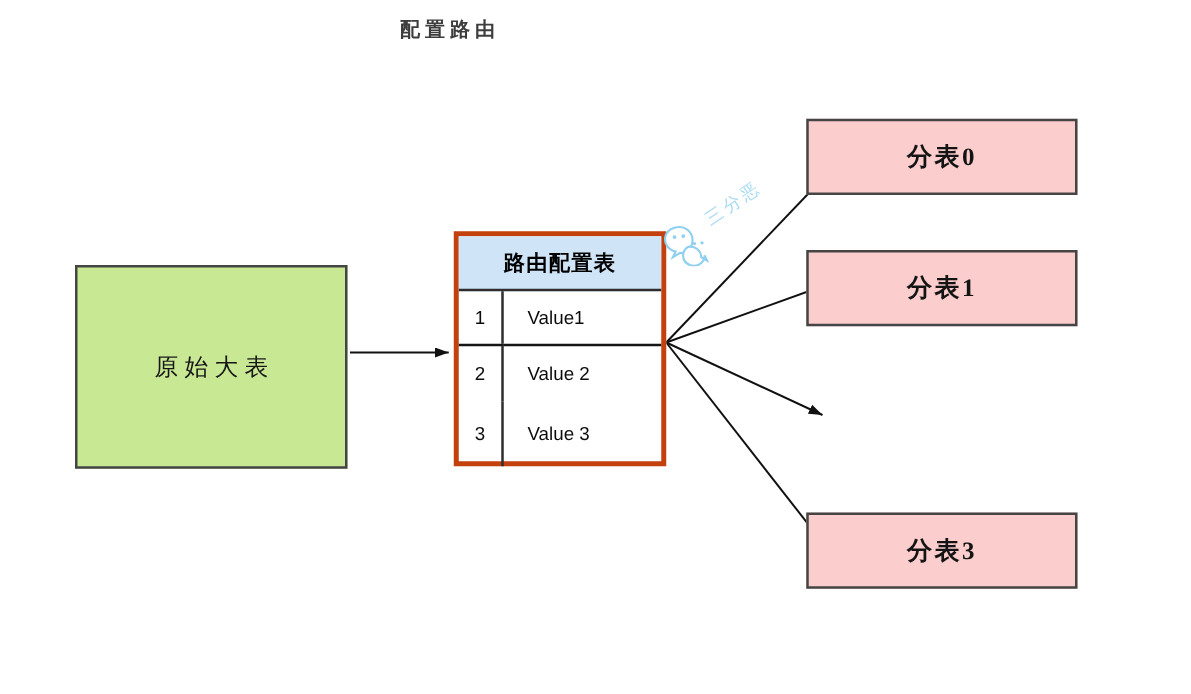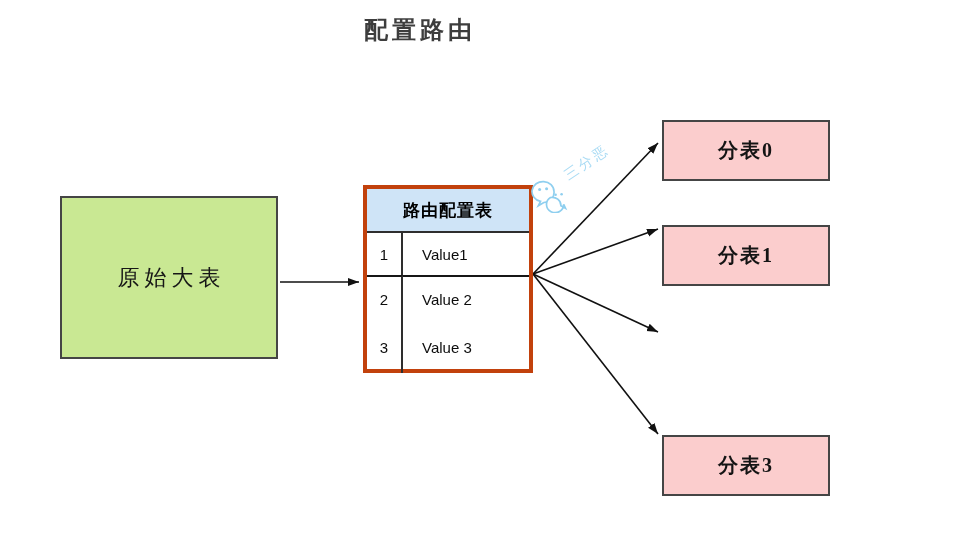--- a/index.html
+++ b/index.html
@@ -13,33 +13,33 @@
   html,body{margin:0;padding:0;background:#ffffff;}
   .canvas{
     position:relative;
     width:953px;height:555px;
     background:#ffffff;
     font-family:"Liberation Sans",sans-serif;
     overflow:hidden;
   }
   .diagram-title{
     position:absolute;left:320px;top:14px;width:200px;
-    text-align:center;
+    text-align:left;
     font-family:"Liberation Serif","DejaVu Serif",serif;
-    font-weight:bold;font-size:24px;letter-spacing:4px;
+    font-weight:bold;font-size:16px;letter-spacing:4px;
     color:#3d3d3d;white-space:nowrap;
   }
   .source-node{
-    position:absolute;left:60px;top:196px;width:218px;height:163px;
+    position:absolute;left:60px;top:212px;width:218px;height:163px;
     box-sizing:border-box;
     background:var(--source-fill);
     border:2px solid var(--border-dark);
     display:flex;align-items:center;justify-content:center;
     font-family:"Liberation Serif","DejaVu Serif",serif;
-    font-size:22px;letter-spacing:5px;color:#161616;
+    font-size:19px;letter-spacing:5px;color:#161616;
     padding-left:5px;
   }
   .routing-table{
     position:absolute;left:363px;top:185px;width:170px;height:188px;
     box-sizing:border-box;
     background:#ffffff;
     border:4px solid #c2410c;
   }
   .routing-table .tbl-header{
     height:42px;
@@ -56,27 +56,27 @@
   }
   .tbl-body .cell{
     box-sizing:border-box;
     display:flex;align-items:center;
     font-size:15px;color:#0c0c0c;
   }
   .cell.id{justify-content:center;border-right:2px solid #2e2e2e;}
   .cell.val{padding-left:19px;}
   .cell.sep{border-top:2px solid #161616;}
   .shard-node{
-    position:absolute;left:662px;width:168px;height:61px;
+    position:absolute;left:645px;width:217px;height:61px;
     box-sizing:border-box;
     background:var(--shard-fill);
     border:2px solid var(--border-dark);
     display:flex;align-items:center;justify-content:center;
     font-family:"Liberation Serif","DejaVu Serif",serif;
-    font-weight:bold;font-size:20px;letter-spacing:2px;color:#141414;margin-top:25px;
+    font-weight:bold;font-size:20px;letter-spacing:2px;color:#141414;
   }
   .shard-0{top:95px;}
   .shard-1{top:200px;text-align:center;}
   .shard-2{top:305px;}
   .shard-3{top:410px;}
   .arrows-layer{
     position:absolute;left:0;top:0;width:953px;height:555px;
     pointer-events:none;
   }
   .watermark-icon{

